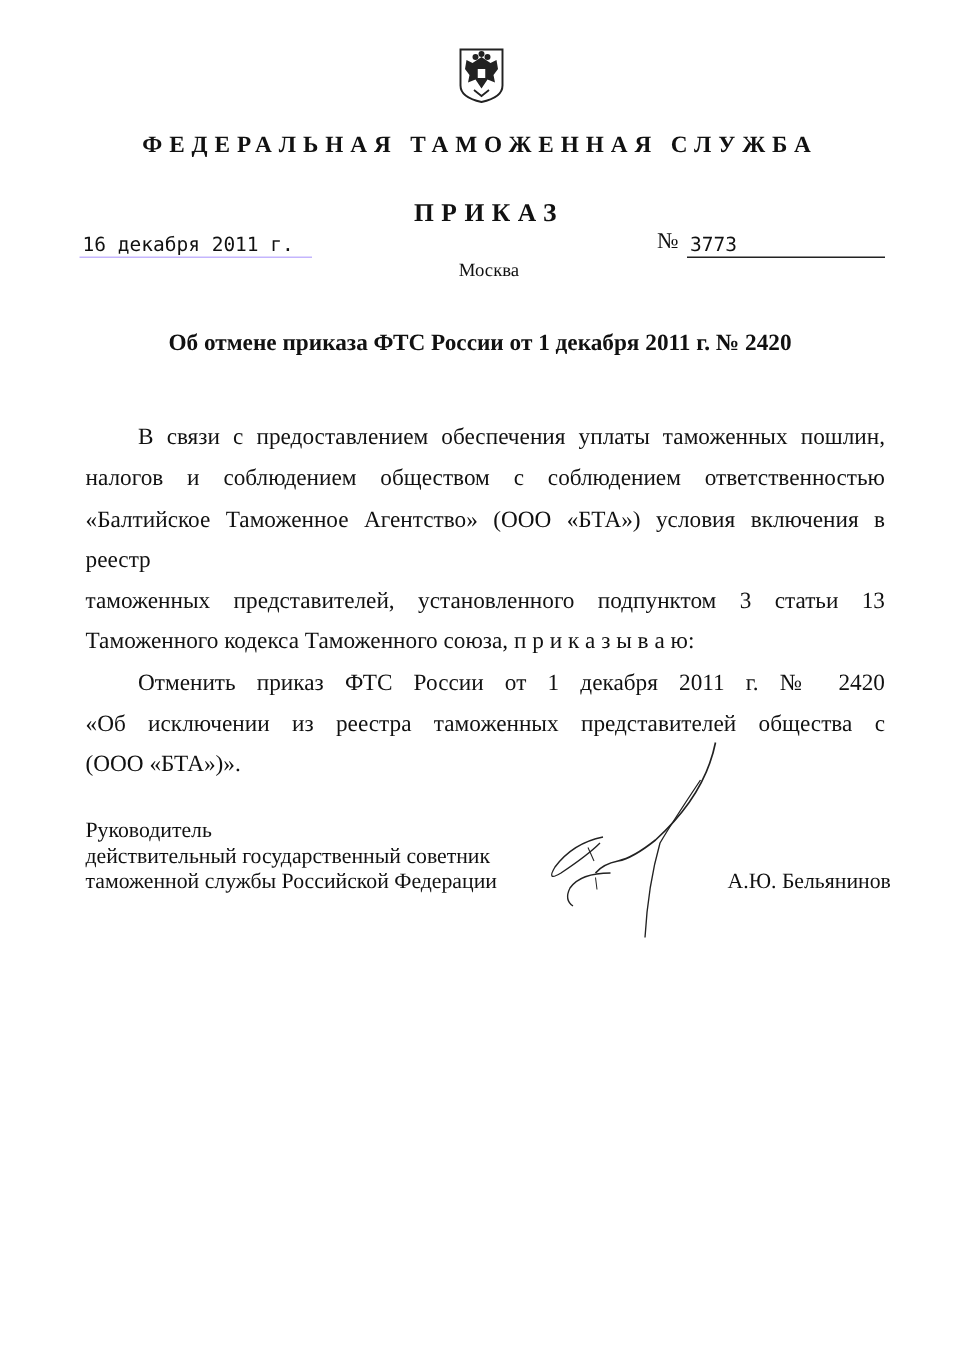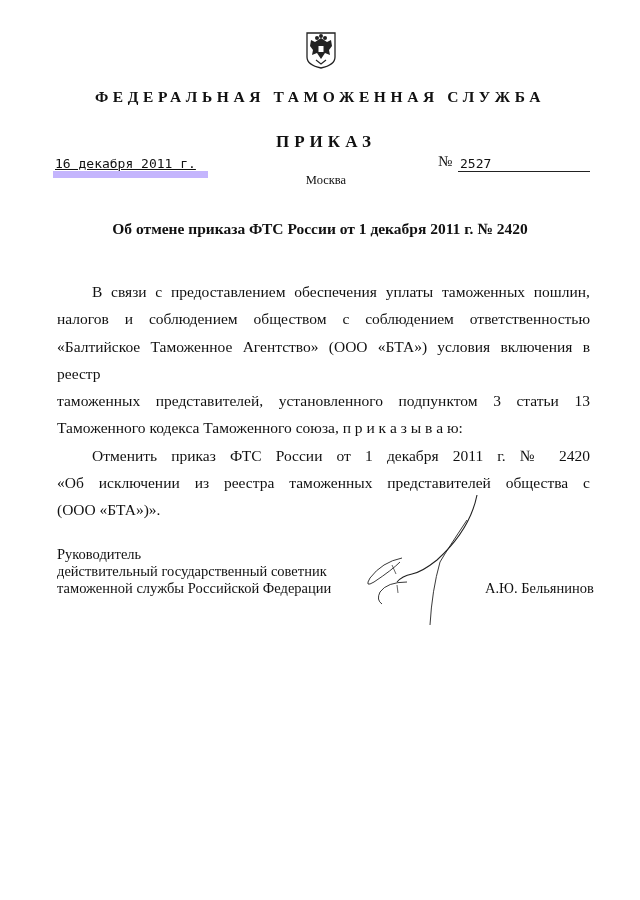--- a/index.html
+++ b/index.html
@@ -14,21 +14,21 @@
       position: absolute; left: 0; width: 640px; top: 88px; text-align: center;
       font-weight: bold; font-size: 15.5px; letter-spacing: 4.6px;
     }
     .order-title {
       position: absolute; left: 0; width: 640px; top: 132px; text-align: center;
       font-weight: bold; font-size: 17px; letter-spacing: 5px; padding-left: 6px;
     }
     .date {
       position: absolute; left: 53px; top: 157px; width: 153px;
       font-family: "DejaVu Sans Mono", monospace; font-size: 13px;
-      border-bottom: 7px solid #c4b5fd; line-height: 14px; padding-left: 2px; text-decoration: underline;
+      border-bottom: 1px solid #c4b5fd; line-height: 14px; padding-left: 2px;
     }
     .num-label {
       position: absolute; left: 438px; top: 153px; font-size: 15px;
     }
     .num-value {
       position: absolute; left: 458px; top: 157px; width: 130px;
       font-family: "DejaVu Sans Mono", monospace; font-size: 13px;
       border-bottom: 1px solid #222; line-height: 14px; padding-left: 2px;
     }
     .city {
@@ -68,21 +68,21 @@
     <circle cx="16" cy="5" r="2" fill="#222"></circle>
     <rect x="13.5" y="15" width="5" height="6" fill="#fff"></rect>
     <path d="M11 29 L16 33 L21 29" fill="none" stroke="#222" stroke-width="1.2"></path>
   </svg>
 </div>
 
 <div class="agency">ФЕДЕРАЛЬНАЯ ТАМОЖЕННАЯ СЛУЖБА</div>
 <div class="order-title">ПРИКАЗ</div>
 <div class="date">16 декабря 2011 г.</div>
 <div class="num-label">№</div>
-<div class="num-value">2527</div>
+<div class="num-value">3773</div>
 <div class="city">Москва</div>
 
 <div class="subject">Об отмене приказа ФТС России от 1 декабря 2011 г. № 2420</div>
 
 <div class="body">
   <p class="indent">В связи с предоставлением обеспечения уплаты таможенных пошлин,</p>
   <p>налогов и соблюдением обществом с соблюдением ответственностью</p>
   <p>«Балтийское Таможенное Агентство» (ООО «БТА») условия включения в реестр</p>
   <p>таможенных представителей, установленного подпунктом 3 статьи 13</p>
   <p class="last">Таможенного кодекса Таможенного союза, п р и к а з ы в а ю:</p>

